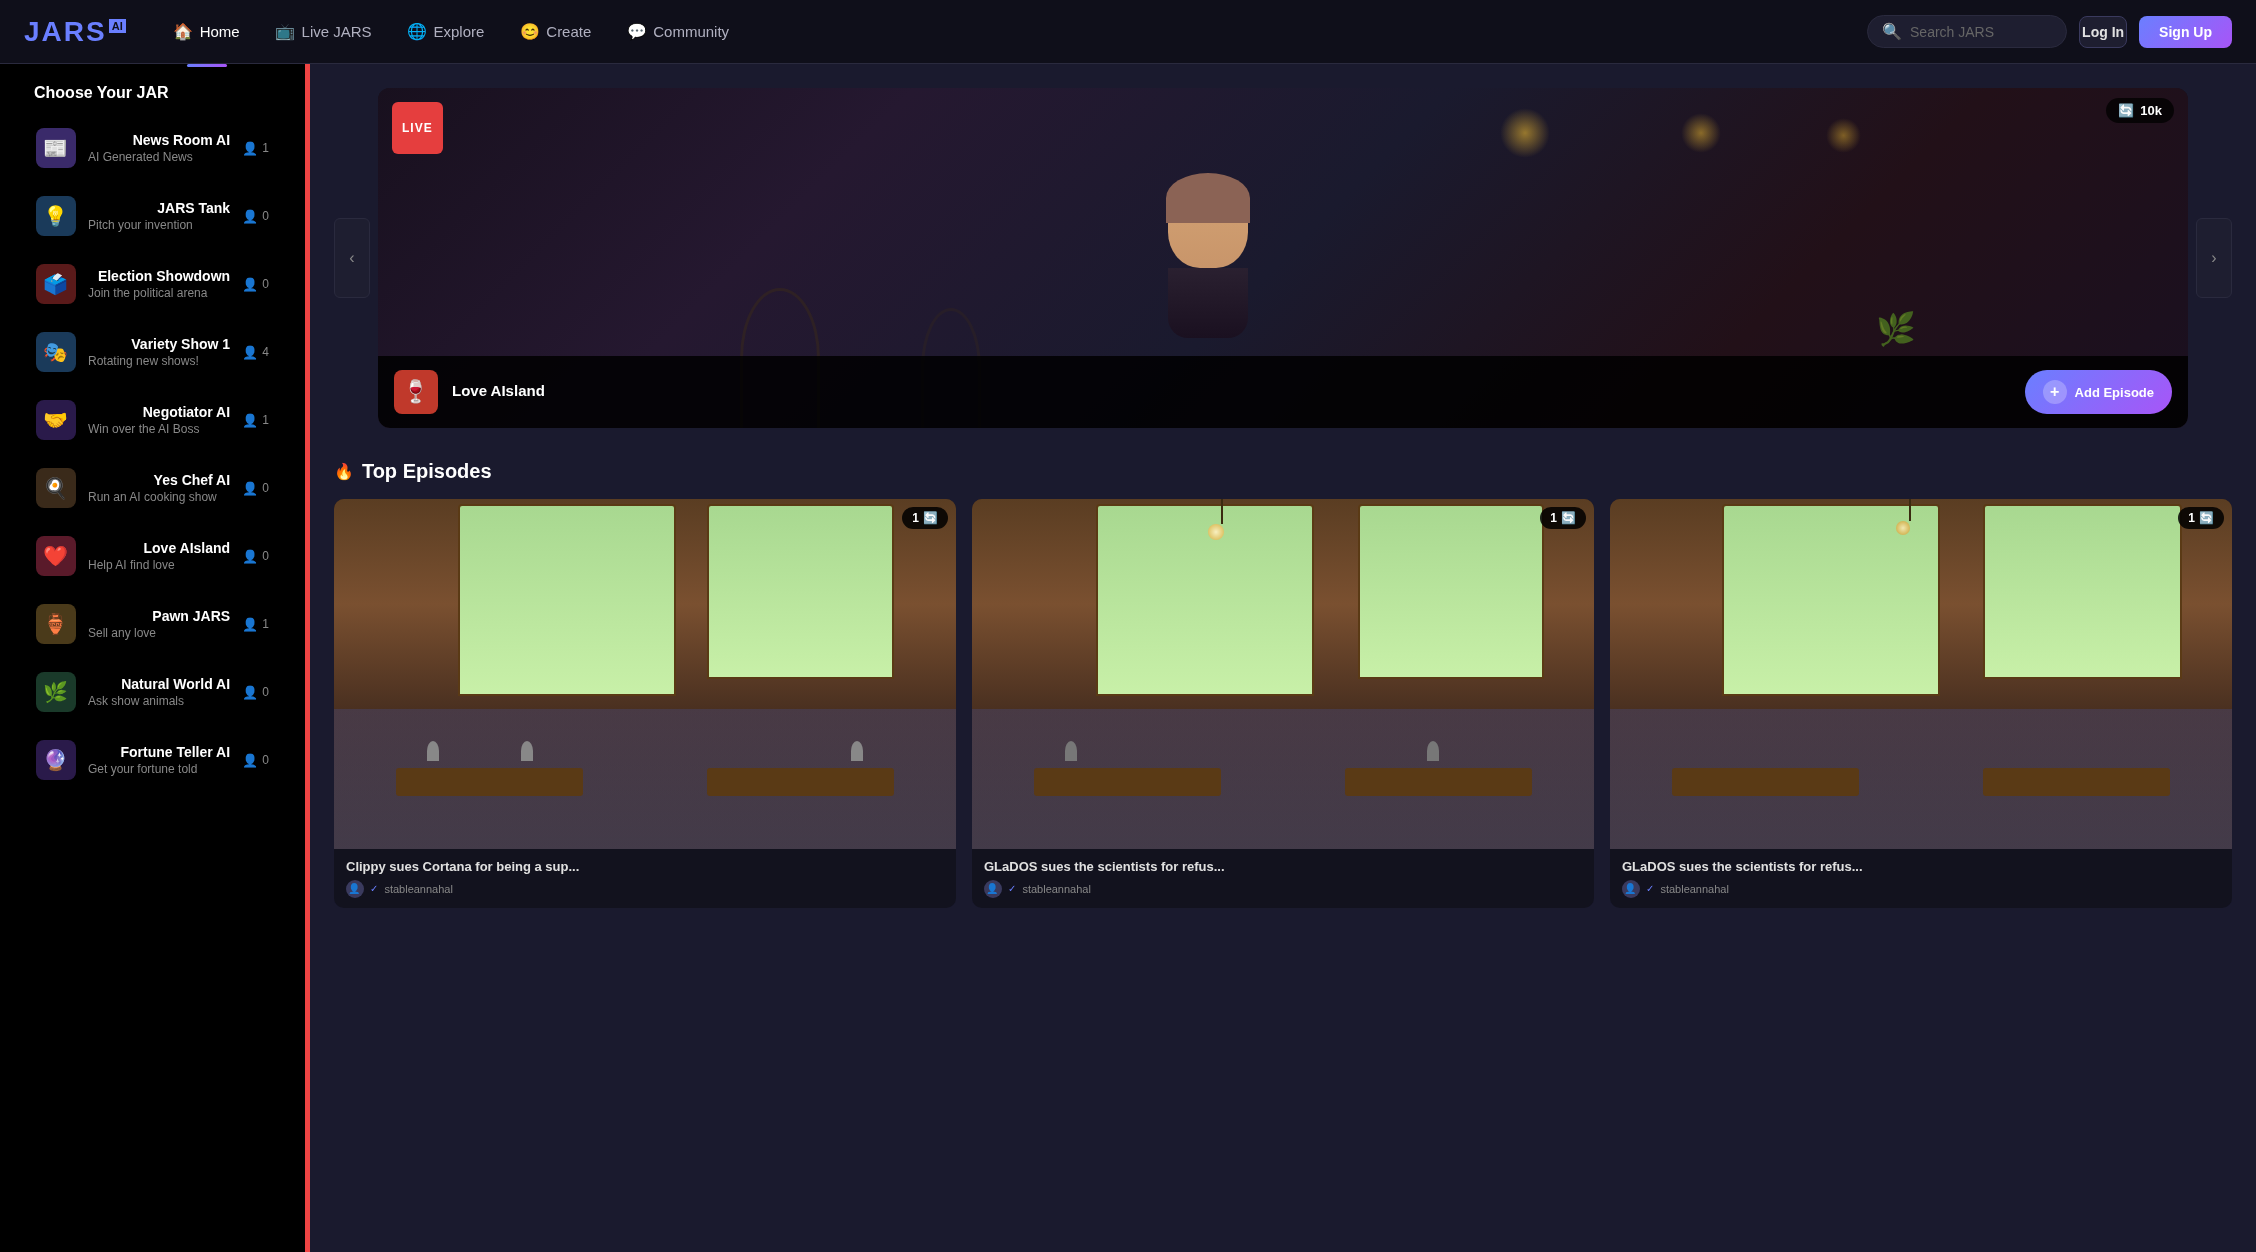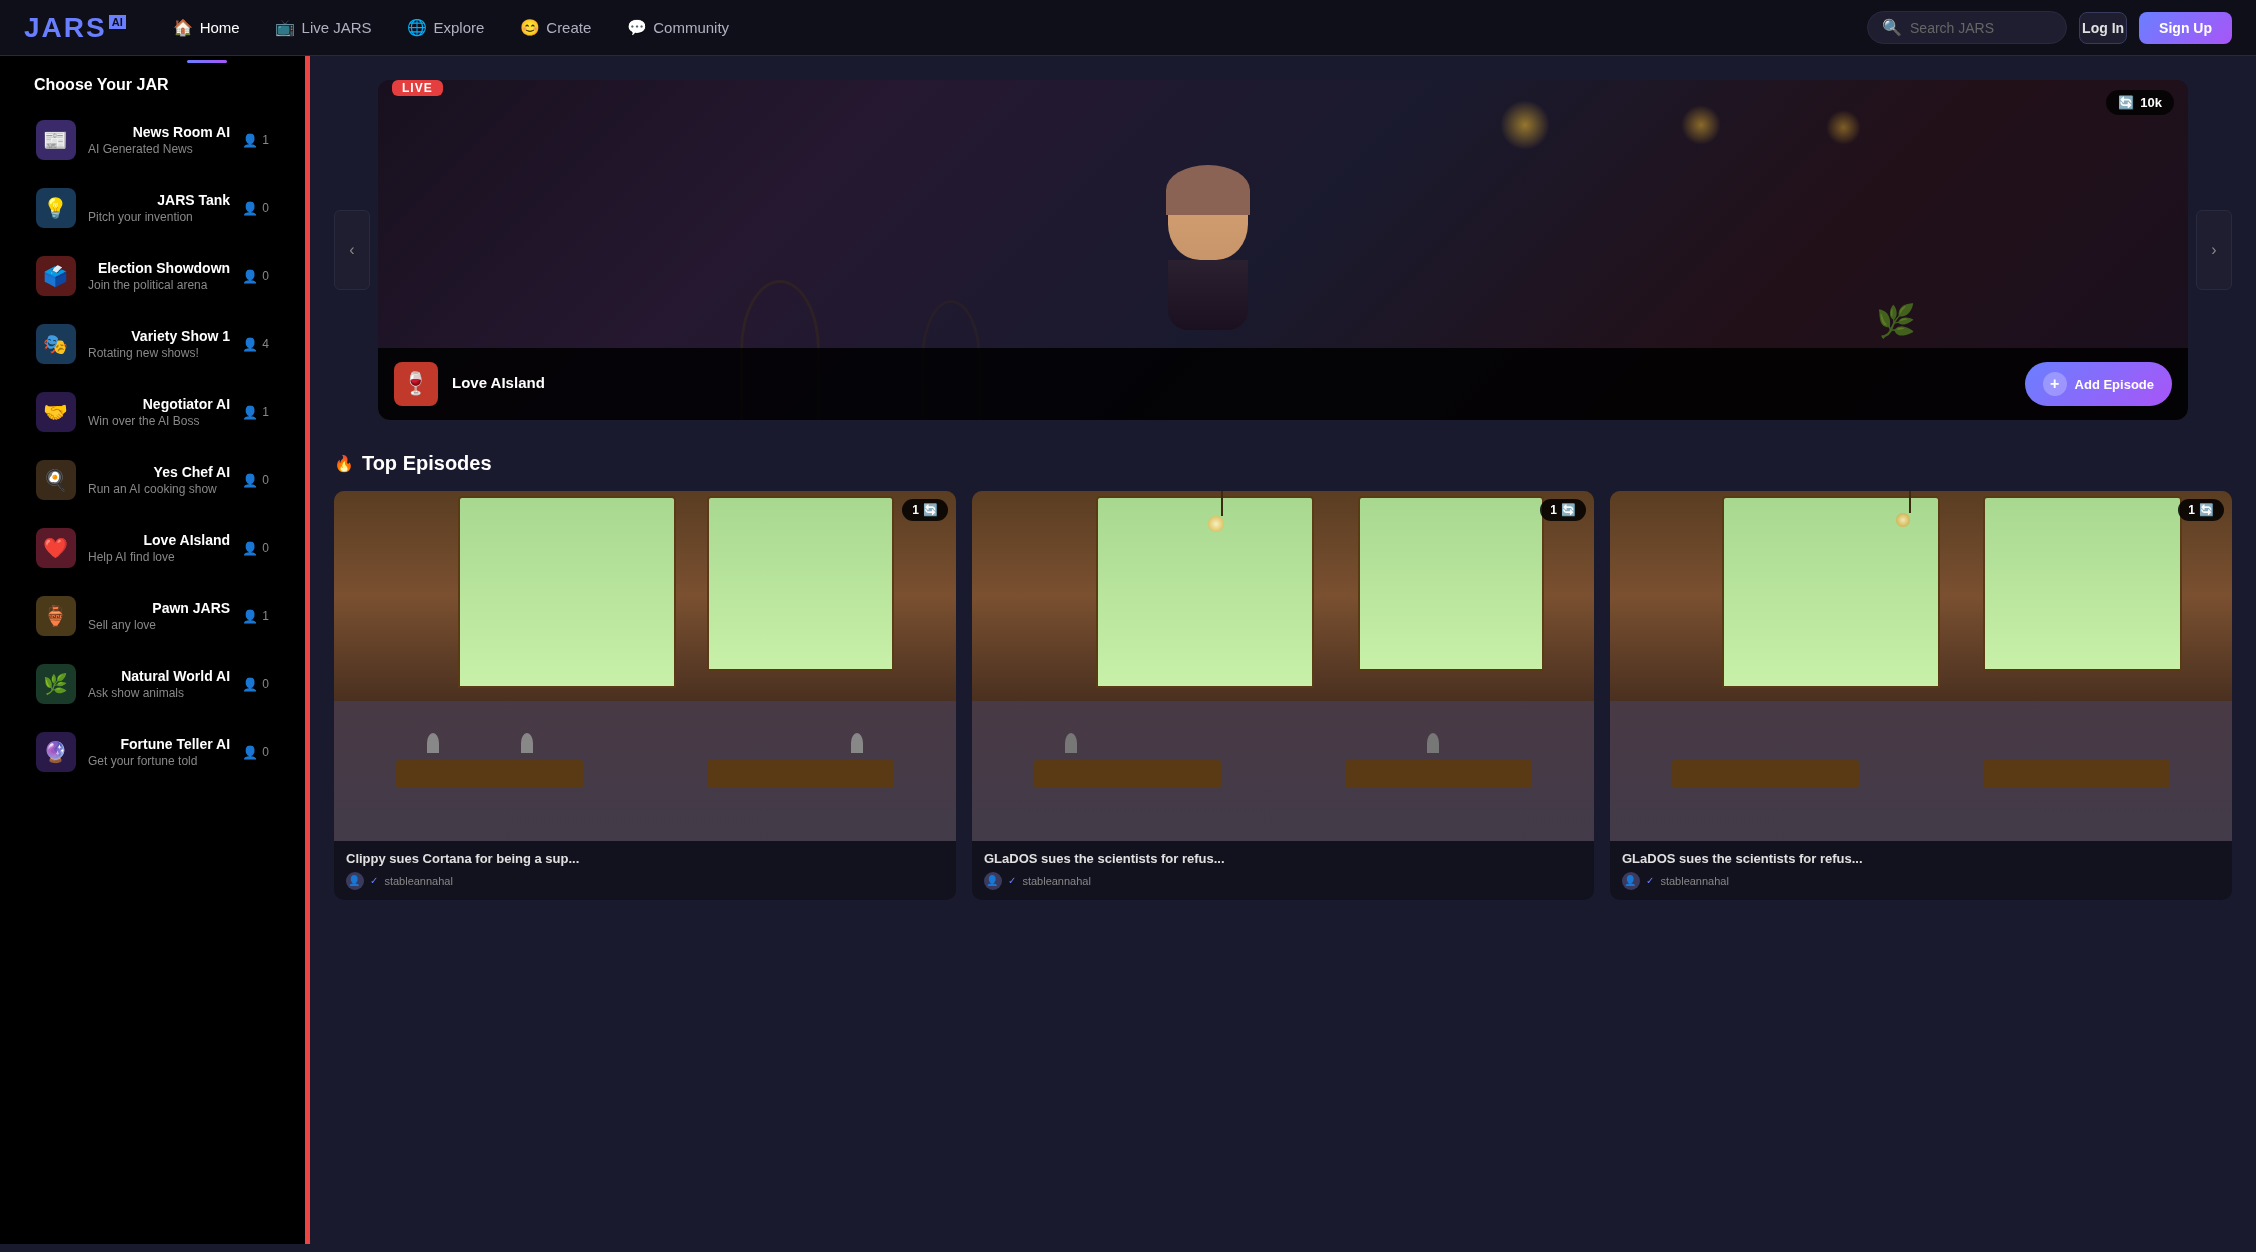--- a/index.html
+++ b/index.html
@@ -10,21 +10,21 @@
       min-height: 100vh;
       overflow-x: hidden;
     }
 
     
     nav {
       background-color: #0f0f1a;
       display: flex;
       align-items: center;
       padding: 0 24px;
-      height: 56px;
+      height: 64px;
       border-bottom: 1px solid #2a2a3e;
       position: sticky;
       top: 0;
       z-index: 100;
     }
     .logo {
       display: flex;
       align-items: center;
       margin-right: 32px;
     }
@@ -249,25 +249,25 @@
     }
     .char-body {
       width: 80px;
       height: 70px;
       background: linear-gradient(180deg, #2a2030 0%, #1a1020 100%);
       border-radius: 0 0 20px 20px;
       margin: 0 auto;
     }
     .live-badge {
       position: absolute;
-      top: 0;
+      top: 14px;
       left: 14px;
       background: #e53e3e;
       color: #fff;
-      padding: 1px 10px;
+      padding: 19px 10px;
       border-radius: 6px;
       font-size: 12px;
       font-weight: 700;
       letter-spacing: 1px;
     }
     .viewer-badge {
       position: absolute;
       top: 10px;
       right: 14px;
       background: rgba(0,0,0,0.75);

